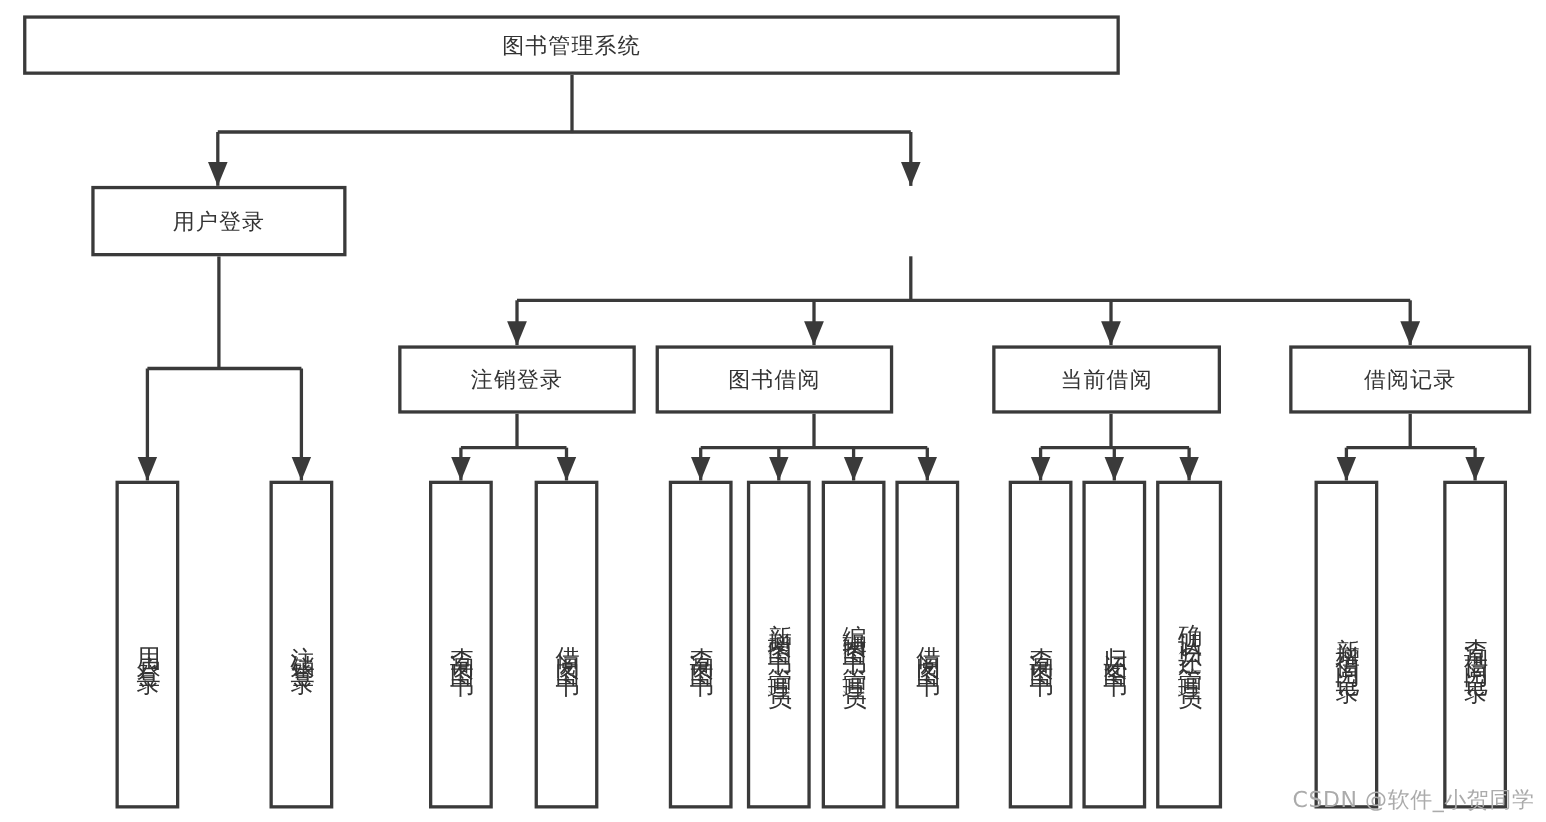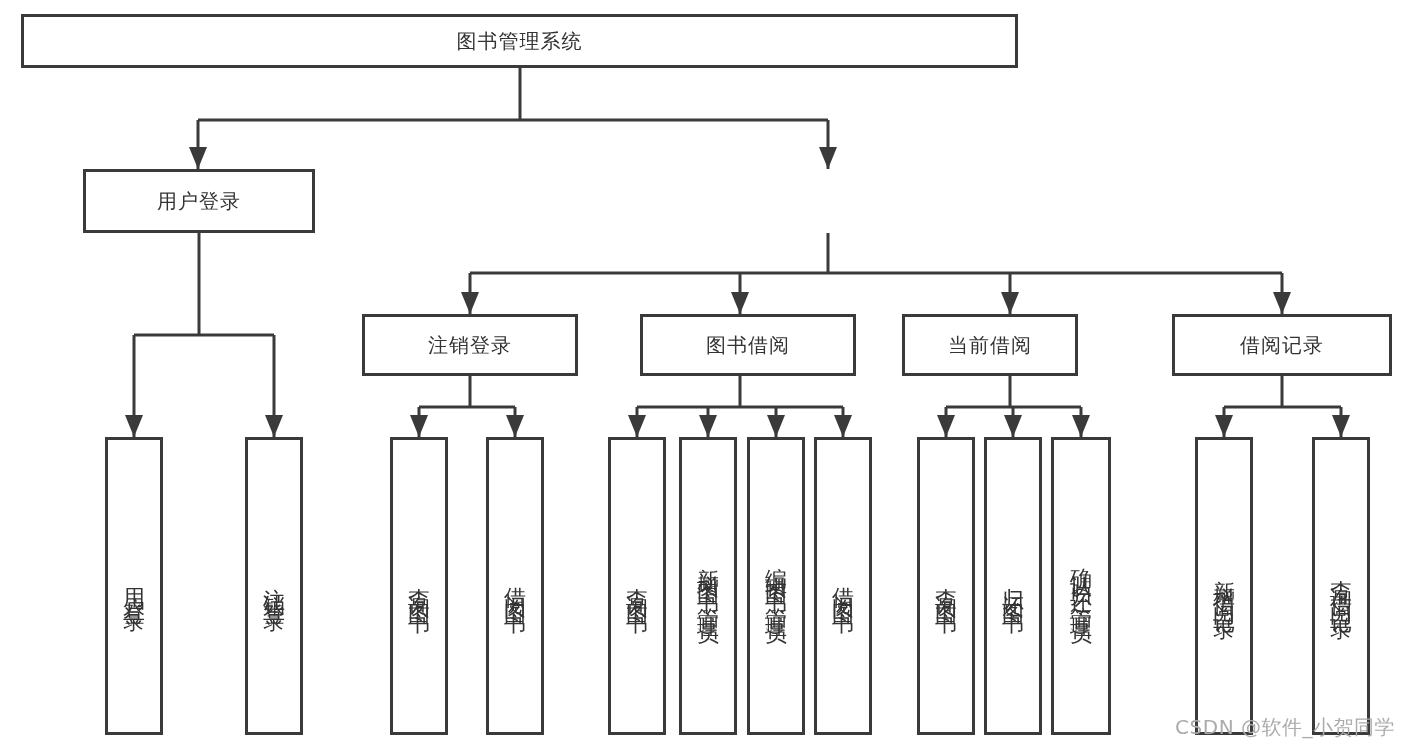--- a/index.html
+++ b/index.html
@@ -99,24 +99,24 @@
     <span class="hlabel">图书管理系统</span>
   </div>
 
   <div class="box" style="left:83px;top:169px;width:232px;height:64px">
     <span class="hlabel">用户登录</span>
   </div>
 
   <div class="box" style="left:362px;top:314px;width:216px;height:62px">
     <span class="hlabel">注销登录</span>
   </div>
-  <div class="box" style="left:640px;top:314px;width:216px;height:62px">
+  <div class="box" style="left:596px;top:314px;width:216px;height:62px">
     <span class="hlabel">图书借阅</span>
   </div>
-  <div class="box" style="left:902px;top:314px;width:176px;height:62px">
+  <div class="box" style="left:902px;top:314px;width:208px;height:62px">
     <span class="hlabel">当前借阅</span>
   </div>
   <div class="box" style="left:1172px;top:314px;width:220px;height:62px">
     <span class="hlabel">借阅记录</span>
   </div>
 
   <div class="box leaf" style="left:105px;top:437px;width:58px;height:298px">
     <span class="vlabel">用户登录</span>
   </div>
   <div class="box leaf" style="left:245px;top:437px;width:58px;height:298px">

